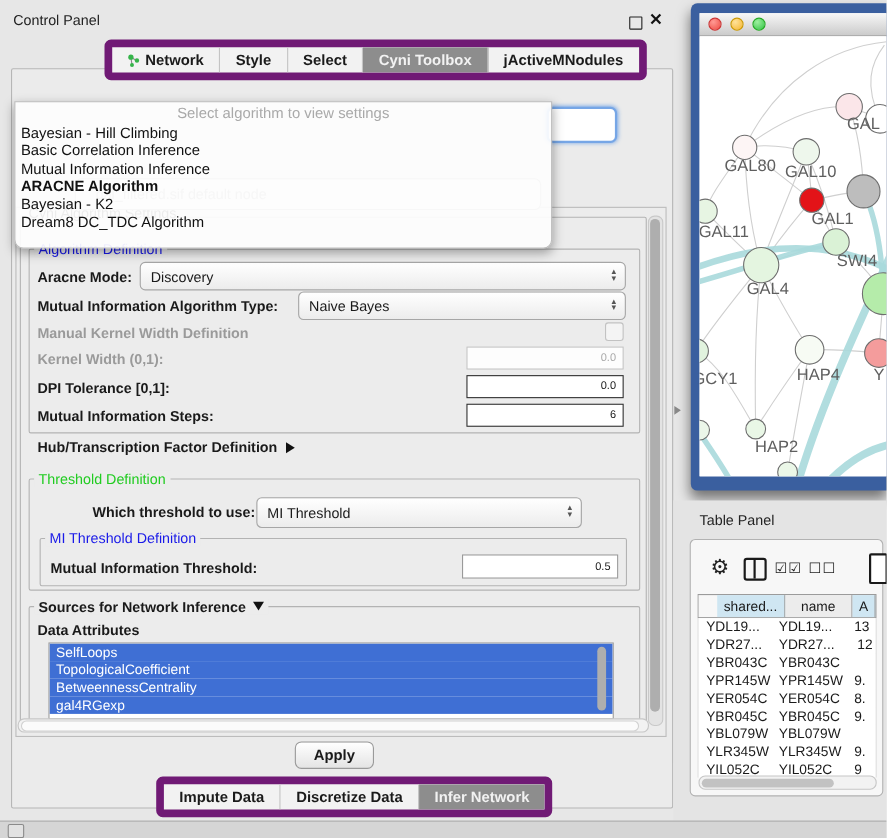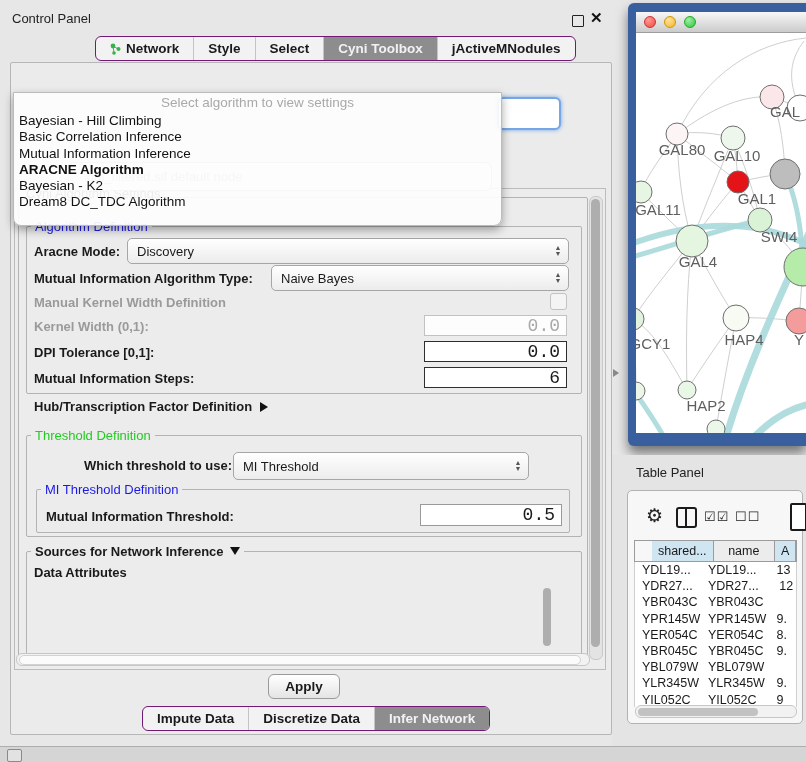--- a/index.html
+++ b/index.html
@@ -5,41 +5,41 @@
   html,body{margin:0;padding:0;}
   #app{position:relative;width:806px;height:762px;background:#e7e7e7;overflow:hidden;
        font-family:"Liberation Sans",sans-serif;color:#1a1a1a;}
   .abs{position:absolute;}
   
   .cp-title{left:12px;top:11px;font-size:13px;color:#222;}
   .cp-float{left:572px;top:15px;width:10px;height:10px;border:1.7px solid #222;border-radius:1px;}
   .cp-close{left:590px;top:9px;font-size:15px;font-weight:bold;color:#111;}
   .cp-body{left:10px;top:62px;width:600px;height:671px;background:#ebebeb;border:1px solid #b6b6b6;border-radius:2px;}
   
-  .tabbar{display:flex;background:#f2f2f2;border:1px solid #701a75;border-radius:6px;overflow:hidden;height:23px;}
+  .tabbar{display:flex;background:#f2f2f2;border:7px solid #701a75;border-radius:6px;overflow:hidden;height:23px;}
   .tabbar .tab{display:flex;align-items:center;gap:5px;padding:0 14px;font-size:13.5px;font-weight:bold;
                color:#1a1a1a;border-right:1px solid #c4c4c4;white-space:nowrap;}
   .tabbar .tab:last-child{border-right:none;}
   .tabbar .tab.sel{background:#8d8d8d;color:#f2f2f2;}
   #top-tabs{left:95px;top:36px;}
   #bottom-tabs{left:142px;top:706px;}
   
   .grp{border:1px solid #b3b3b3;border-radius:2px;}
   .grp-title{position:absolute;background:#ececec;padding:0 4px;font-size:13px;white-space:nowrap;}
   .blue-t{color:#1a1ae8;} .green-t{color:#21cc21;}
   .lbl{position:absolute;font-size:13px;font-weight:bold;white-space:nowrap;}
   .dis{color:#9a9a9a;}
   
   .combo{position:absolute;background:linear-gradient(#ffffff,#ececec);border:1px solid #a6a6a6;border-radius:5px;
          display:flex;align-items:center;font-size:13px;}
   .combo .cv{flex:1;padding-left:9px;}
   .combo .arr{width:16px;text-align:center;color:#555;font-size:7px;line-height:6px;padding-right:2px;}
   
-  .fld{position:absolute;background:#fff;font-size:18px;text-align:right;display:flex;align-items:center;
-       justify-content:flex-end;padding-right:6px;box-sizing:border-box;font-family:Liberation Mono, monospace;}
+  .fld{position:absolute;background:#fff;font-size:10px;text-align:right;display:flex;align-items:center;
+       justify-content:flex-end;padding-right:6px;box-sizing:border-box;}
   .fld.strong{border:1.6px solid #2e2e2e;}
   .fld.soft{border:1px solid #9a9a9a;}
   .fld.off{border:1px solid #c2c2c2;color:#aaa;background:#fdfdfd;}
   .chk{position:absolute;width:15px;height:15px;border:1px solid #c2c2c2;border-radius:3px;background:#f4f4f4;}
   
   .sb-track-v{position:absolute;background:#e3e3e3;border:1px solid #c9c9c9;border-radius:6px;}
   .sb-thumb{position:absolute;background:#aeaeae;border-radius:5px;}
   .sb-track-h{position:absolute;background:#f2f2f2;border:1px solid #c6c6c6;border-radius:6px;}
   .sb-thumb-h{position:absolute;background:#c2c2c2;border-radius:5px;}
   
@@ -176,20 +176,26 @@
   <div class="abs grp" style="left:36px;top:489px;width:532px;height:42px;"></div>
   <div class="grp-title blue-t" style="left:41px;top:482px;">MI Threshold Definition</div>
   <div class="lbl" style="left:46px;top:509px;">Mutual Information Threshold:</div>
   <div class="fld soft" style="left:420px;top:504px;width:142px;height:22px;">0.5</div>
 
   <div class="abs grp" style="left:26px;top:551px;width:554px;height:104px;"></div>
   <div class="grp-title" style="left:31px;top:544px;font-weight:bold;">
     <span>Sources for Network Inference</span><span class="tri-d"></span>
   </div>
   <div class="lbl" style="left:34px;top:565px;">Data Attributes</div>
+  <div class="abs" id="attr-list">
+      <div class="row">SelfLoops</div>
+      <div class="row">TopologicalCoefficient</div>
+      <div class="row">BetweennessCentrality</div>
+      <div class="row">gal4RGexp</div>
+    </div>
   <div class="sb-thumb" style="left:543px;top:588px;width:8px;height:58px;"></div>
 
   <div class="sb-track-h" style="left:16px;top:653px;width:572px;height:11px;">
     <div style="position:absolute;left:2px;top:1px;width:560px;height:8px;background:#fbfbfb;border:1px solid #d2d2d2;border-radius:5px;"></div>
   </div>
 
   <div class="sb-track-v" style="left:589px;top:196px;width:12px;height:462px;"></div>
   <div class="sb-thumb" style="left:590.5px;top:199px;width:9px;height:448px;"></div>
 
   <div class="abs" id="apply-btn">Apply</div>

